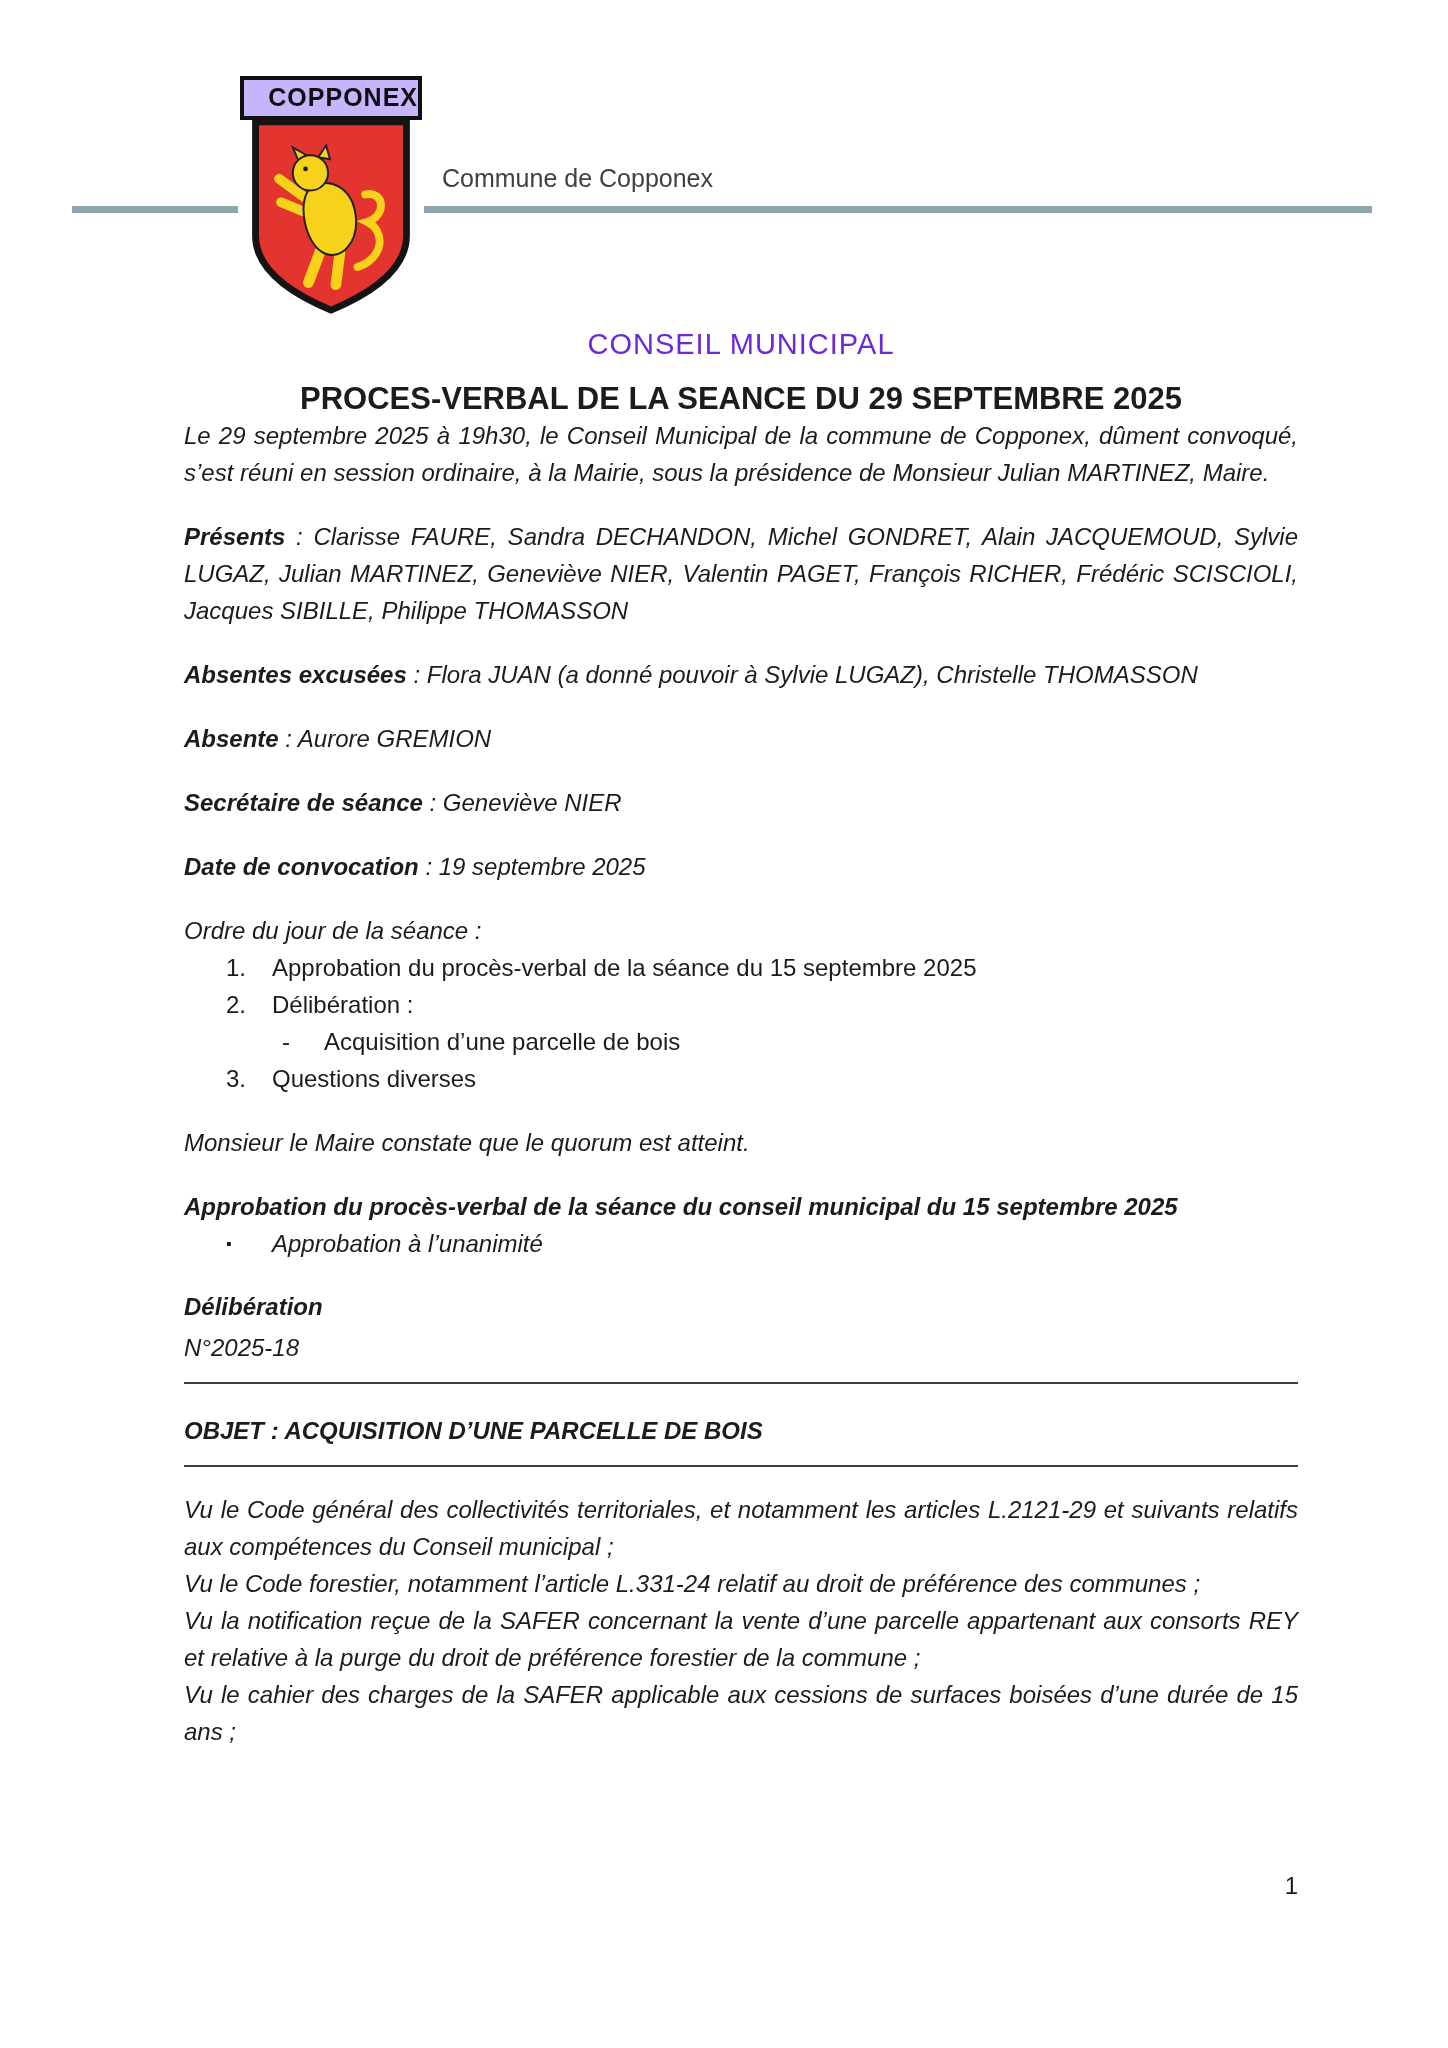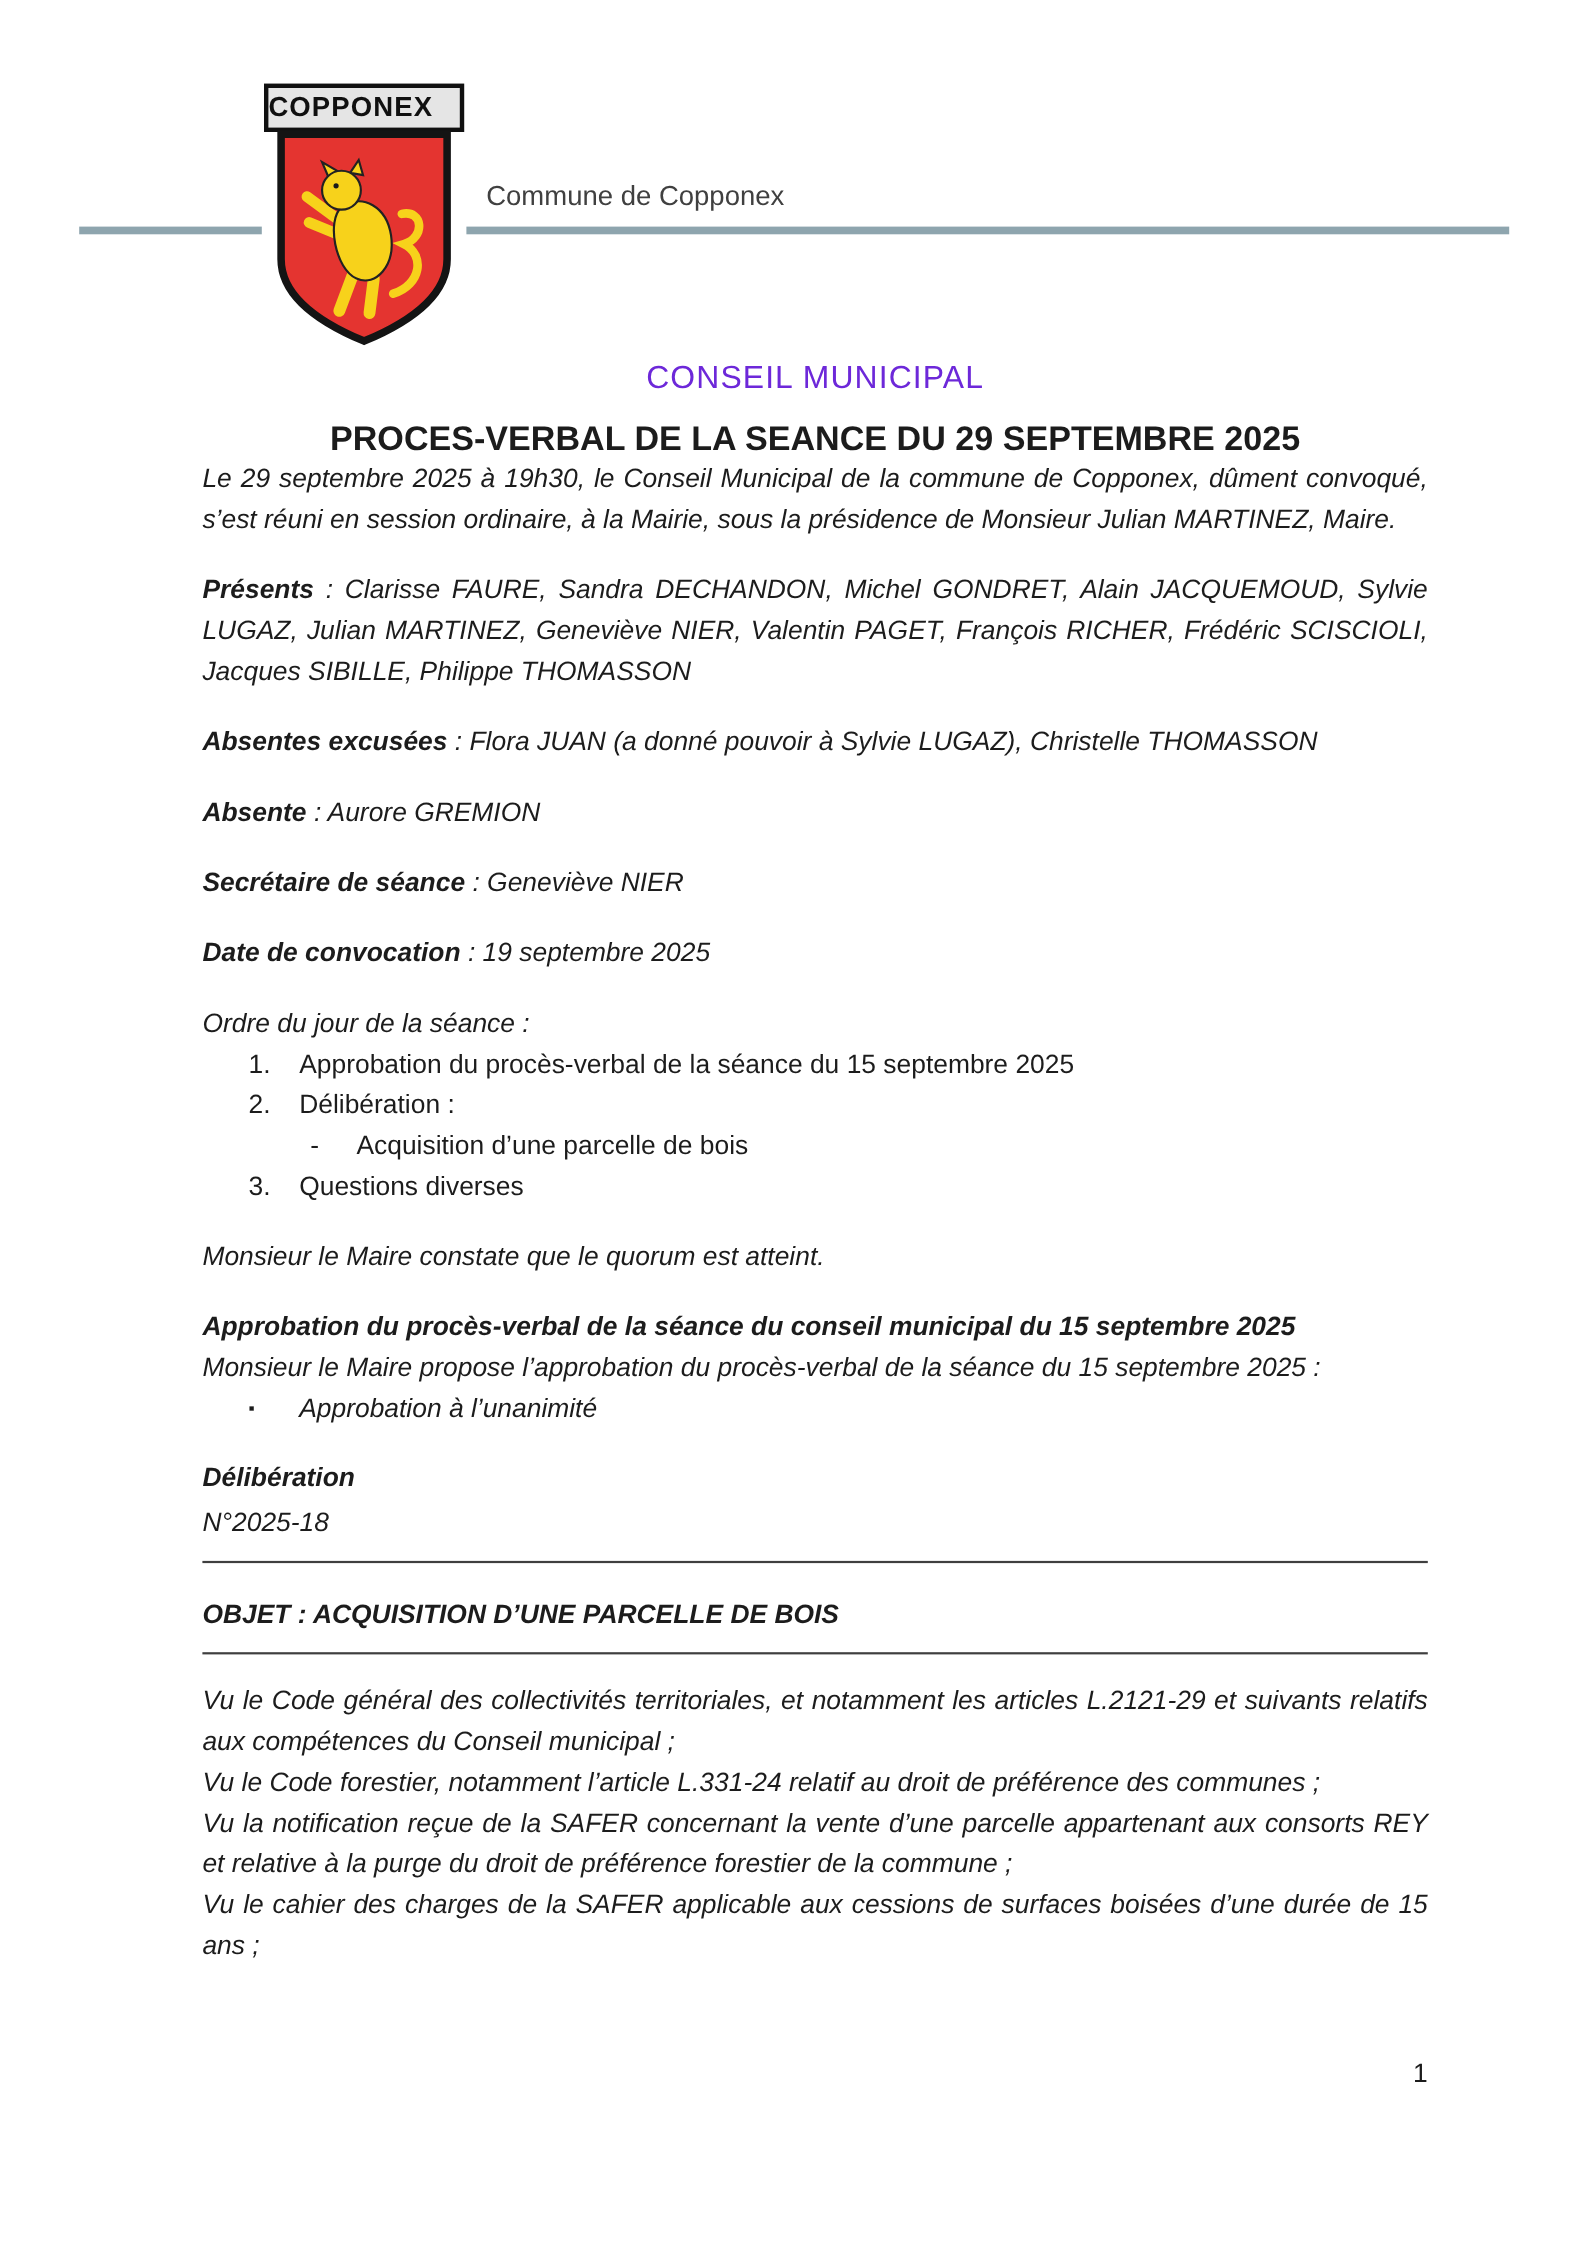--- a/index.html
+++ b/index.html
@@ -7,23 +7,23 @@
   body {
     width:1448px; height:2048px; position:relative; overflow:hidden;
     font-family:"Liberation Sans", sans-serif; color:#1c1c1c;
   }
   
   .rule { position:absolute; top:206px; height:7px; background:#8ea5ae; }
   .rule-left  { left:72px;  width:166px; }
   .rule-right { left:424px; width:948px; }
   .coat { position:absolute; left:240px; top:76px; width:182px; }
   .banner {
-    border:4px solid #101010; background:#e5e5e5; color:#101010;
+    border:4px solid #101010; background:#c4b5fd; color:#101010;
     font-weight:700; font-size:25px; letter-spacing:1px;
-    text-align:left; padding:3px 0 4px;
+    text-align:right; padding:3px 0 4px;
   }
   .coat svg { display:block; margin:-2px auto 0; }
   .commune { position:absolute; left:442px; top:164px; font-size:25px; color:#404040; }
 
   
   main { position:absolute; left:184px; top:328px; width:1114px; }
   .t1 { font-size:29px; font-weight:400; letter-spacing:1px; text-align:center; margin-bottom:20px; color:#6d28d9; }
   .t2 { font-size:31px; font-weight:700; text-align:center; }
   .para { font-size:24px; line-height:37px;font-style:italic; }
   .j { text-align:justify; }
@@ -106,21 +106,20 @@
       </div>
       <div class="arow">
         <span class="anum">3.</span>
         <span class="atxt">Questions diverses</span>
       </div>
     </div>
 
     <p class="para block">Monsieur le Maire constate que le quorum est atteint.</p>
 
     <p class="para bi">Approbation du procès-verbal de la séance du conseil municipal du 15 septembre 2025</p>
-    <p class="para">Monsieur le Maire propose l’approbation du procès-verbal de la séance du 15 septembre 2025 :</p>
     <div class="arow">
       <span class="anum sq">▪</span>
       <span class="atxt i">Approbation à l’unanimité</span>
     </div>
 
     <p class="para bi gap-sm">Délibération</p>
 
     <p class="para gap-xs">N°2025-18</p>
 
     <div class="hr"></div>

